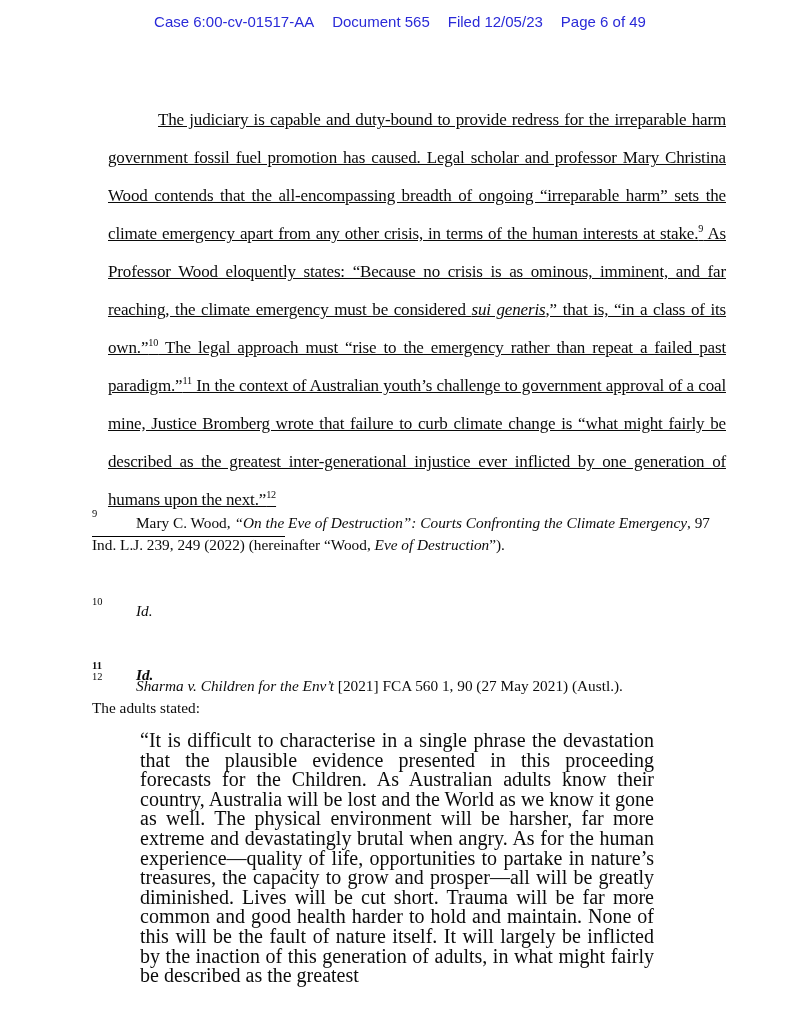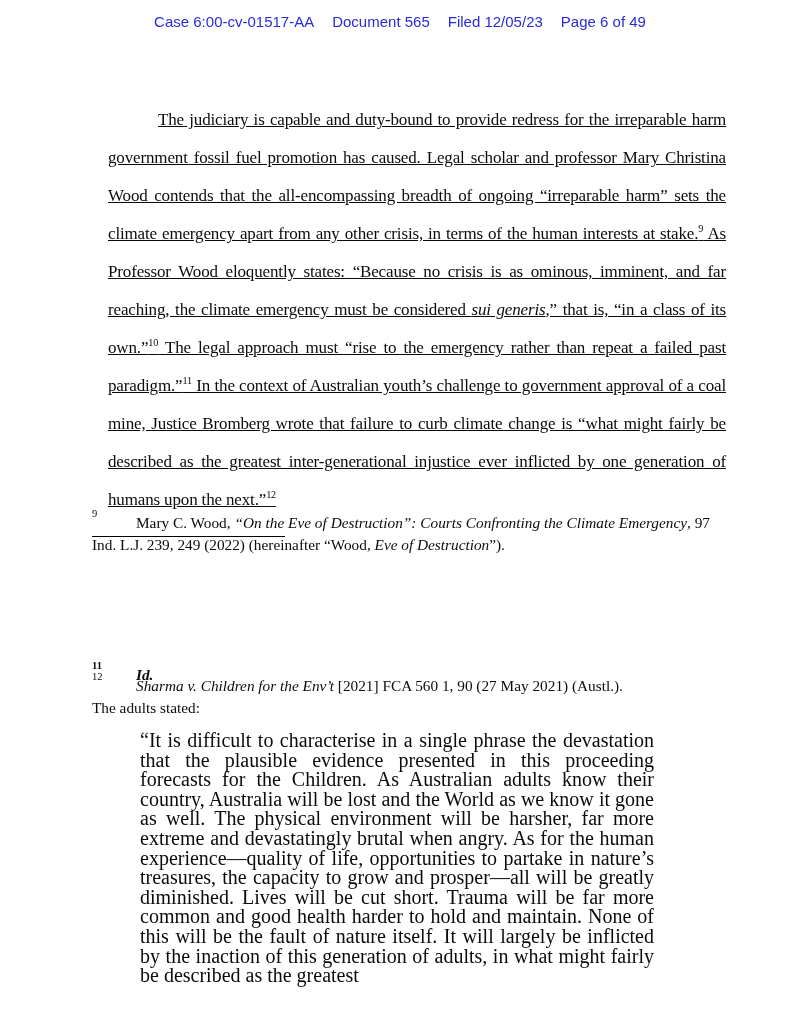--- a/index.html
+++ b/index.html
@@ -85,20 +85,23 @@
   </div>
 
   <p class="body-para"><span>The judiciary is capable and duty-bound to provide redress for the irreparable harm government fossil fuel promotion has caused.  Legal scholar and professor Mary Christina Wood contends that the all-encompassing breadth of ongoing “irreparable harm” sets the climate emergency apart from any other crisis, in terms of the human interests at stake.</span><sup class="inline-sup">9</sup><span>  As Professor Wood eloquently states: “Because no crisis is as ominous, imminent, and far reaching, the climate emergency must be considered </span><span class="it">sui generis</span><span>,” that is, “in a class of its own.”</span><sup class="inline-sup">10</sup><span>  The legal approach must “rise to the emergency rather than repeat a failed past paradigm.”</span><sup class="inline-sup">11</sup><span>  In the context of Australian youth’s challenge to government approval of a coal mine, Justice Bromberg wrote that failure to curb climate change is “what might fairly be described as the greatest inter-generational injustice ever inflicted by one generation of humans upon the next.”</span><sup class="inline-sup">12</sup></p>
 
   <div class="fn-sep"></div>
 
   <div class="footnote fn-a">
     <sup class="fn-num">9</sup><span><span>Mary C. Wood, </span><span class="it">“On the Eve of Destruction”: Courts Confronting the Climate Emergency</span><span>, 97 Ind. L.J. 239, 249 (2022) (hereinafter “Wood, </span><span class="it">Eve of Destruction</span><span>”).</span></span>
   </div>
 
+  <div class="footnote fn-b">
+    <sup class="fn-num">10</sup><span><span class="it">Id.</span></span>
+  </div>
 
   <div class="footnote fn-c">
     <sup class="fn-num">11</sup><span><span class="it">Id.</span></span>
   </div>
 
   <div class="footnote fn-d">
     <sup class="fn-num">12</sup><span><span class="it">Sharma v. Children for the Env’t</span><span> [2021] FCA 560 1, 90 (27 May 2021) (Austl.).</span><br><span>The adults stated:</span></span>
   </div>
 
   <p class="block-quote">“It is difficult to characterise in a single phrase the devastation that the plausible evidence presented in this proceeding forecasts for the Children.  As Australian adults know their country, Australia will be lost and the World as we know it gone as well.  The physical environment will be harsher, far more extreme and devastatingly brutal when angry.  As for the human experience—quality of life, opportunities to partake in nature’s treasures, the capacity to grow and prosper—all will be greatly diminished.  Lives will be cut short.  Trauma will be far more common and good health harder to hold and maintain.  None of this will be the fault of nature itself.  It will largely be inflicted by the inaction of this generation of adults, in what might fairly be described as the greatest</p>

